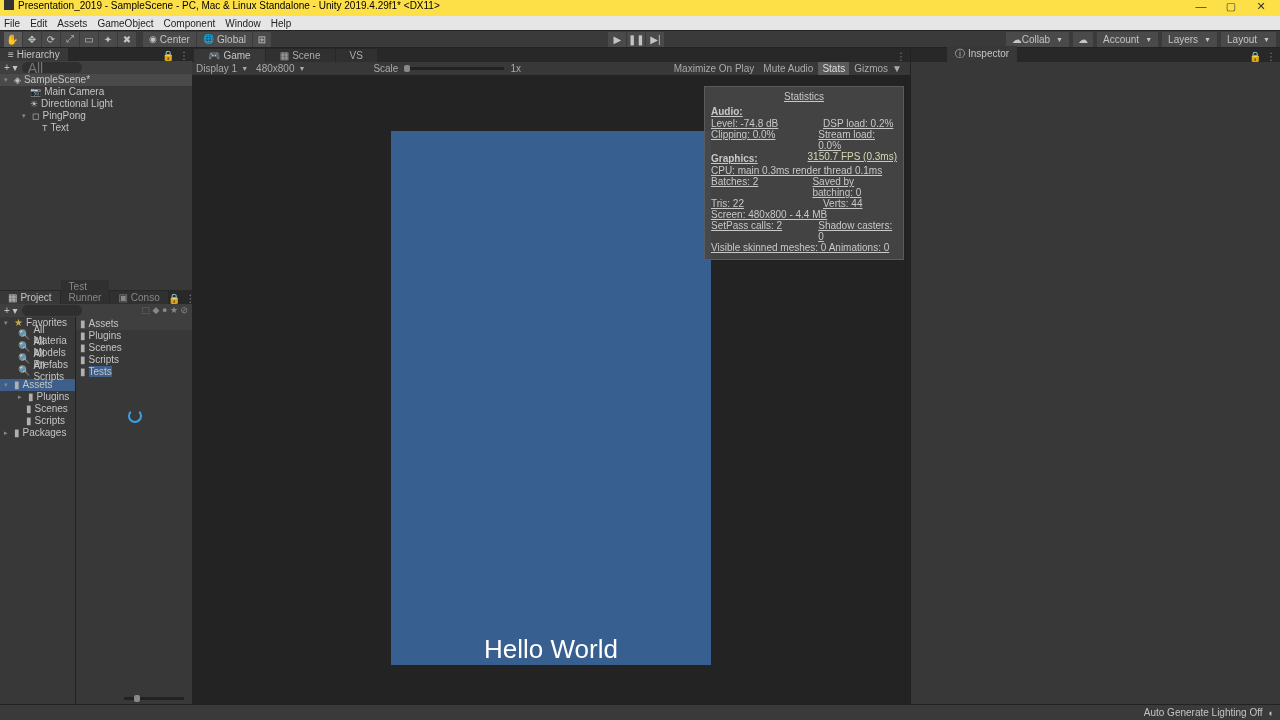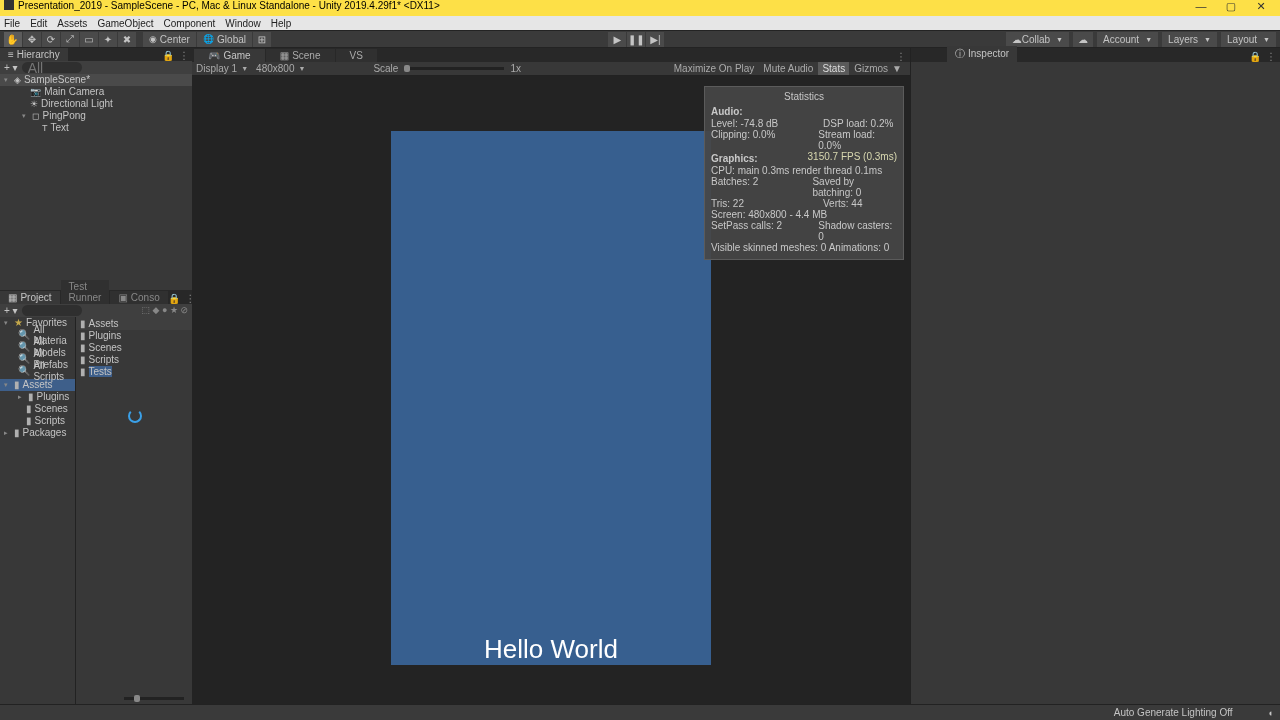--- a/index.html
+++ b/index.html
@@ -60,21 +60,21 @@
 .game-toolbar .scale-slider { width:100px; height:3px; background:#222; margin:0 6px; position:relative;}
 .game-toolbar .scale-slider .thumb { position:absolute; left:0; top:-2px; width:6px; height:7px; background:#888; border-radius:2px;}
 .gt-right { margin-left:auto; display:flex; align-items:center;}
 .gt-btn { padding:0 4px; height:13px; display:flex; align-items:center; margin-left:1px; background:#383838;}
 .gt-btn.active-highlight { background:#5a5a5a; color:#ddd;}
 
 .game-area { flex:1; background:#232323; position:relative; display:flex; justify-content:center; align-items:flex-start; padding-top:55px;}
 .game-canvas { width:320px; height:534px; background:#375f8f; display:flex; align-items:flex-end; justify-content:center;}
 .game-canvas .text { color:#fff; font-size:26px; font-family:Arial,sans-serif;}
 
-.stats-overlay { position:absolute; top:10px; right:6px; width:200px; background:rgba(70,70,70,0.92); border:1px solid #5b5b5b; padding:4px 6px 6px; font-size:9px; color:#c8c8c8;}
+.stats-overlay { position:absolute; top:10px; right:6px; width:200px; background:rgba(70,70,70,0.92); border:1px solid #5b5b5b; padding:4px 6px 6px; font-size:9px; color:#c8c8c8;text-decoration:underline;}
 .stats-overlay .title { text-align:center; margin-bottom:4px; font-size:10px;}
 .stats-overlay .hdr { font-weight:bold; margin-top:2px; margin-bottom:1px;}
 .stats-overlay .line { display:flex;}
 .stats-overlay .line .l { width:112px;}
 .stats-overlay .fps { color:#d8d8b0;}
 
 .right-col { width:370px; background:#383838; display:flex; flex-direction:column; border-left:1px solid #222;}
 .insp-tabs { height:14px; display:flex; align-items:flex-end; background:#282828;padding-left:36px;}
 .insp-tabs .icons { margin-left:auto; padding-right:4px; color:#888; display:flex; gap:4px;}
 .inspector-body { flex:1; background:#383838;}
@@ -82,21 +82,21 @@
 .bottom-split { display:flex; height:403px;}
 .project-left { width:76px; background:#383838; border-right:1px solid #222;}
 .project-right { flex:1; background:#383838; position:relative;}
 .bread { height:13px; background:#3f3f3f; padding:0 4px; font-size:10px; display:flex; align-items:center;}
 .folder-sm { margin-right:3px; color:#b0b0b0;}
 .blue-sel { background:#3e5f8a;}
 .proj-slider { position:absolute; bottom:4px; right:8px; width:60px; height:3px; background:#222;}
 .proj-slider .thumb { position:absolute; left:10px; top:-2px; width:6px; height:7px; background:#888; border-radius:2px;}
 .spinner { position:absolute; top:92px; left:52px; width:14px; height:14px; border:2px solid #3aa0e8; border-top-color:transparent; border-radius:50%;}
 
-.statusbar { height:16px; background:#3a3a3a; border-top:1px solid #222; display:flex; align-items:center; justify-content:flex-end; padding:0 6px; font-size:10px; color:#c4c4c4;gap:30px;}
+.statusbar { height:16px; background:#3a3a3a; border-top:1px solid #222; display:flex; align-items:center; justify-content:flex-end; padding:0 6px; font-size:10px; color:#c4c4c4;}
 .statusbar .ico { margin-left:6px; font-size:9px;}
 </style>
 </head>
 <body>
 
 <div class="titlebar">
   <div class="icon"></div>
   <span>Presentation_2019 - SampleScene - PC, Mac &amp; Linux Standalone - Unity 2019.4.29f1* &lt;DX11&gt;</span>
   <div class="spacer"></div>
   <div class="wbtn">—</div>

